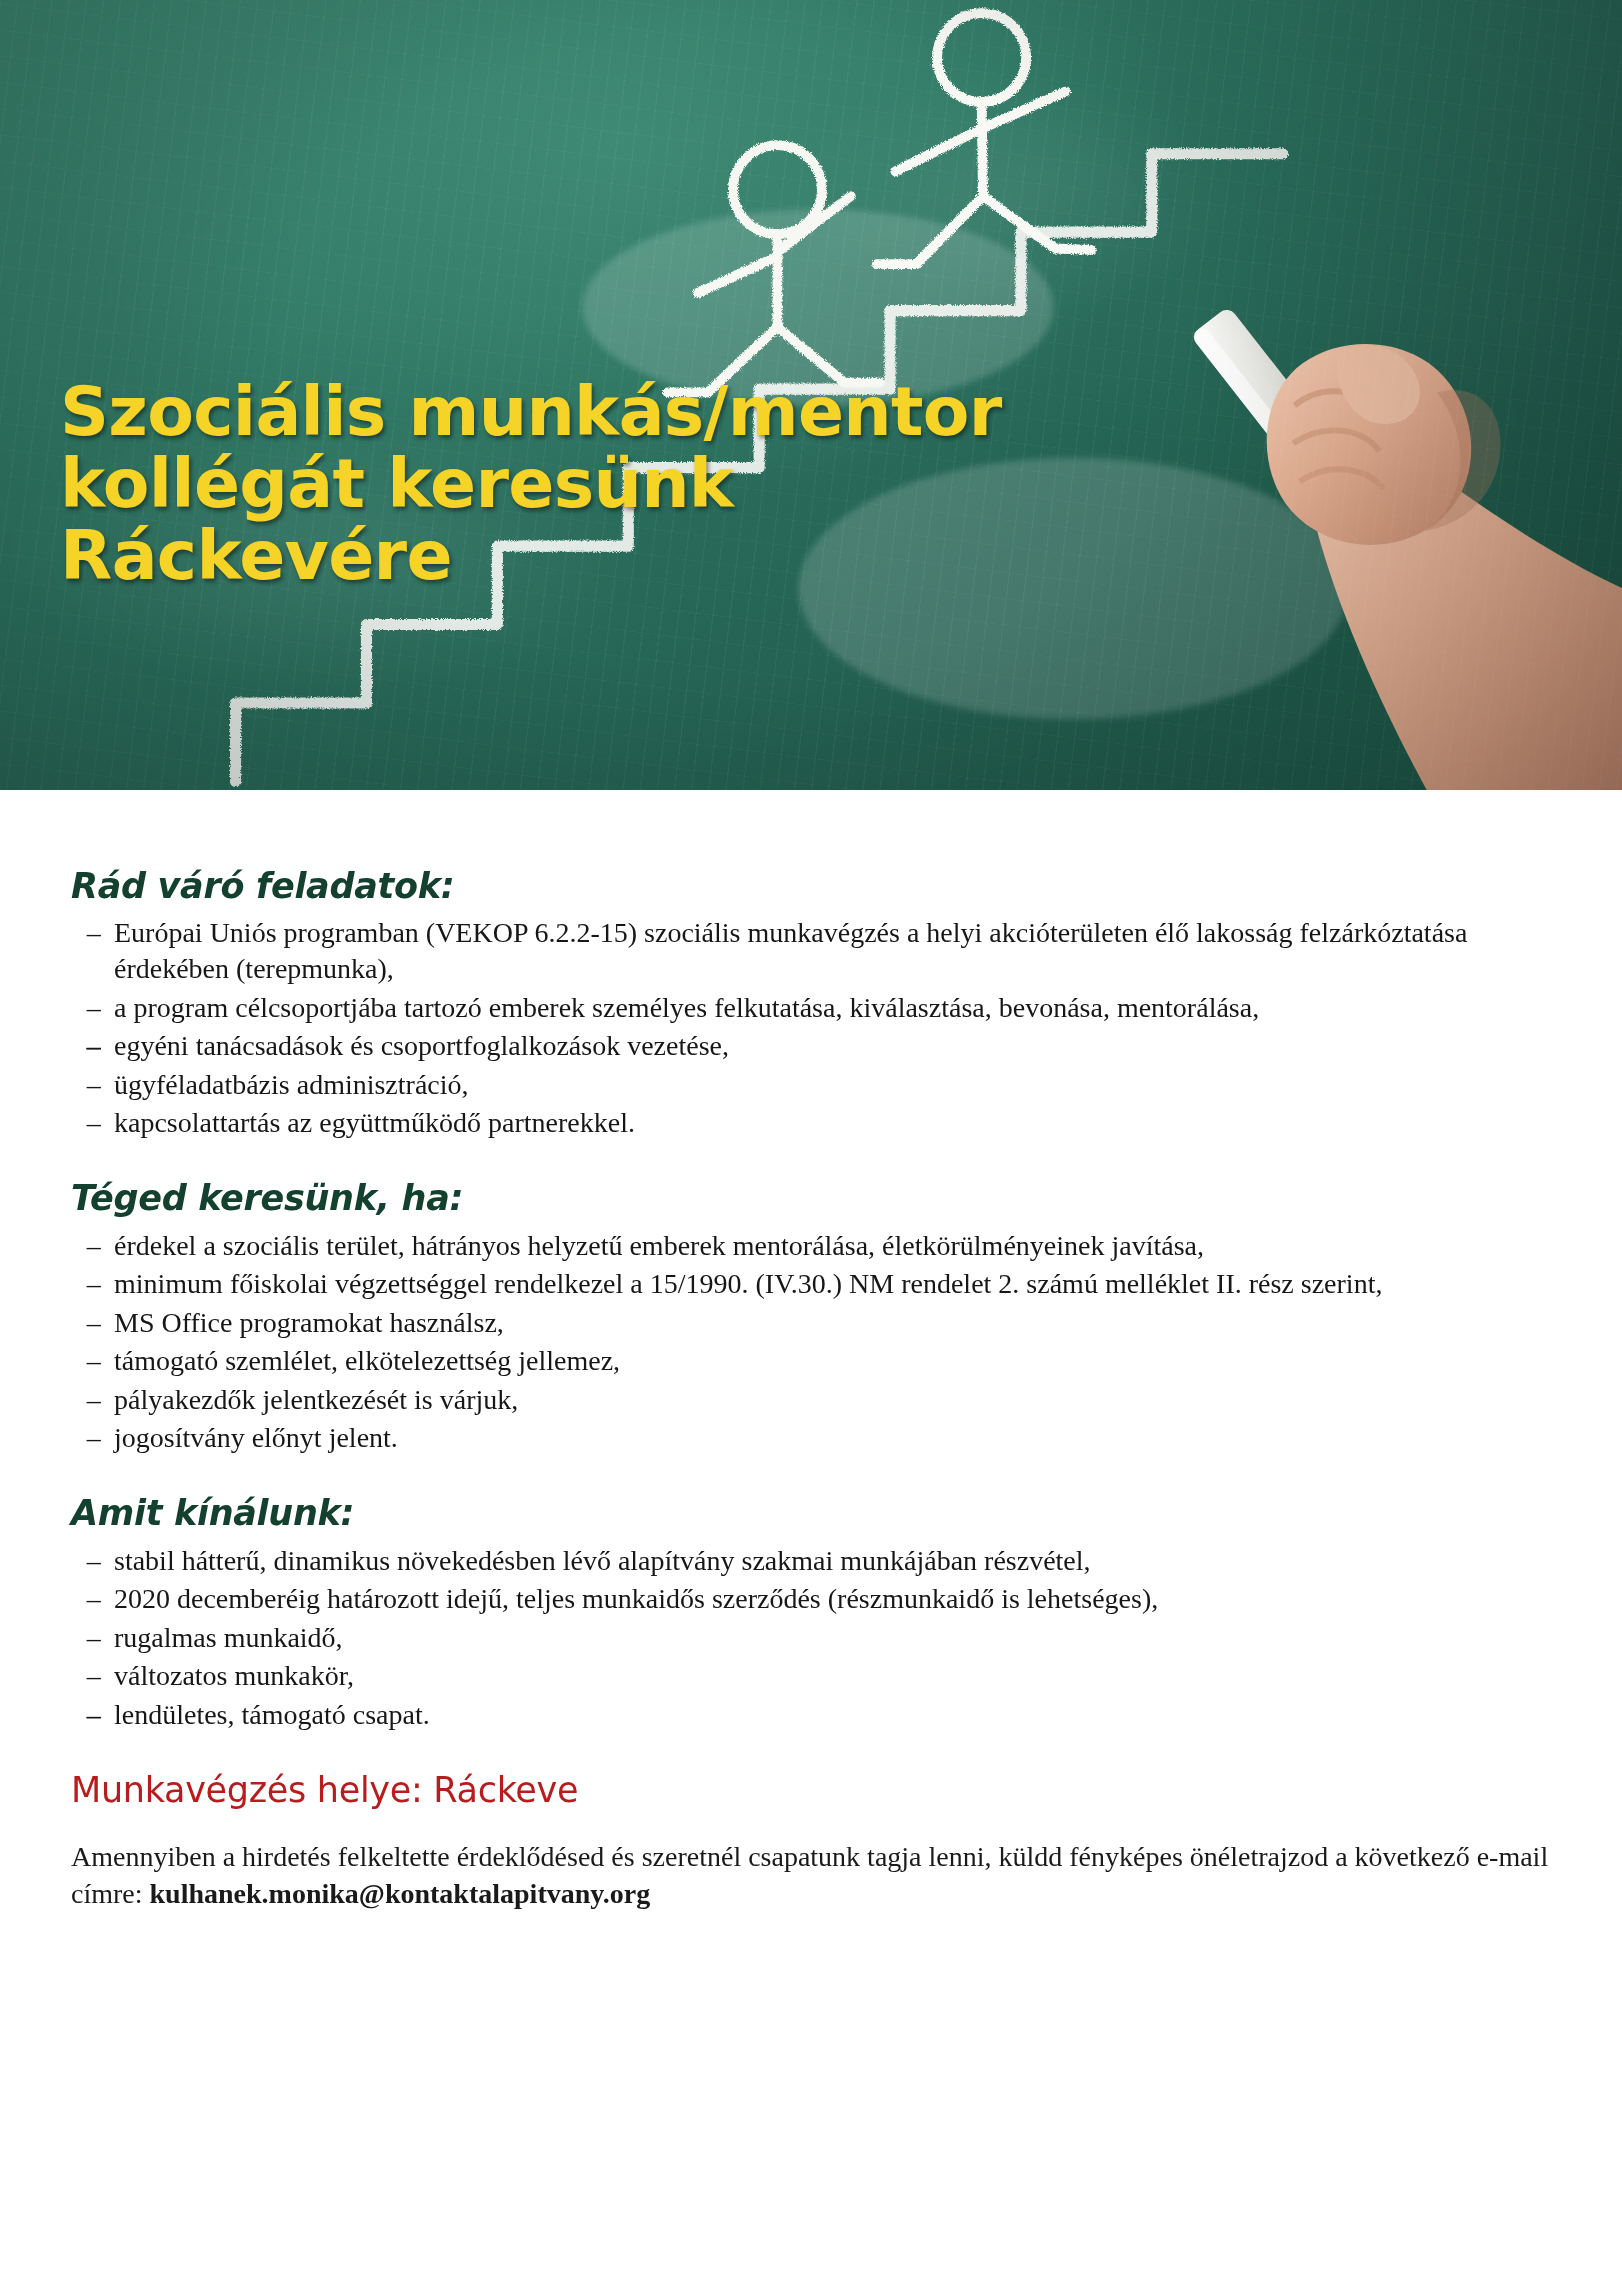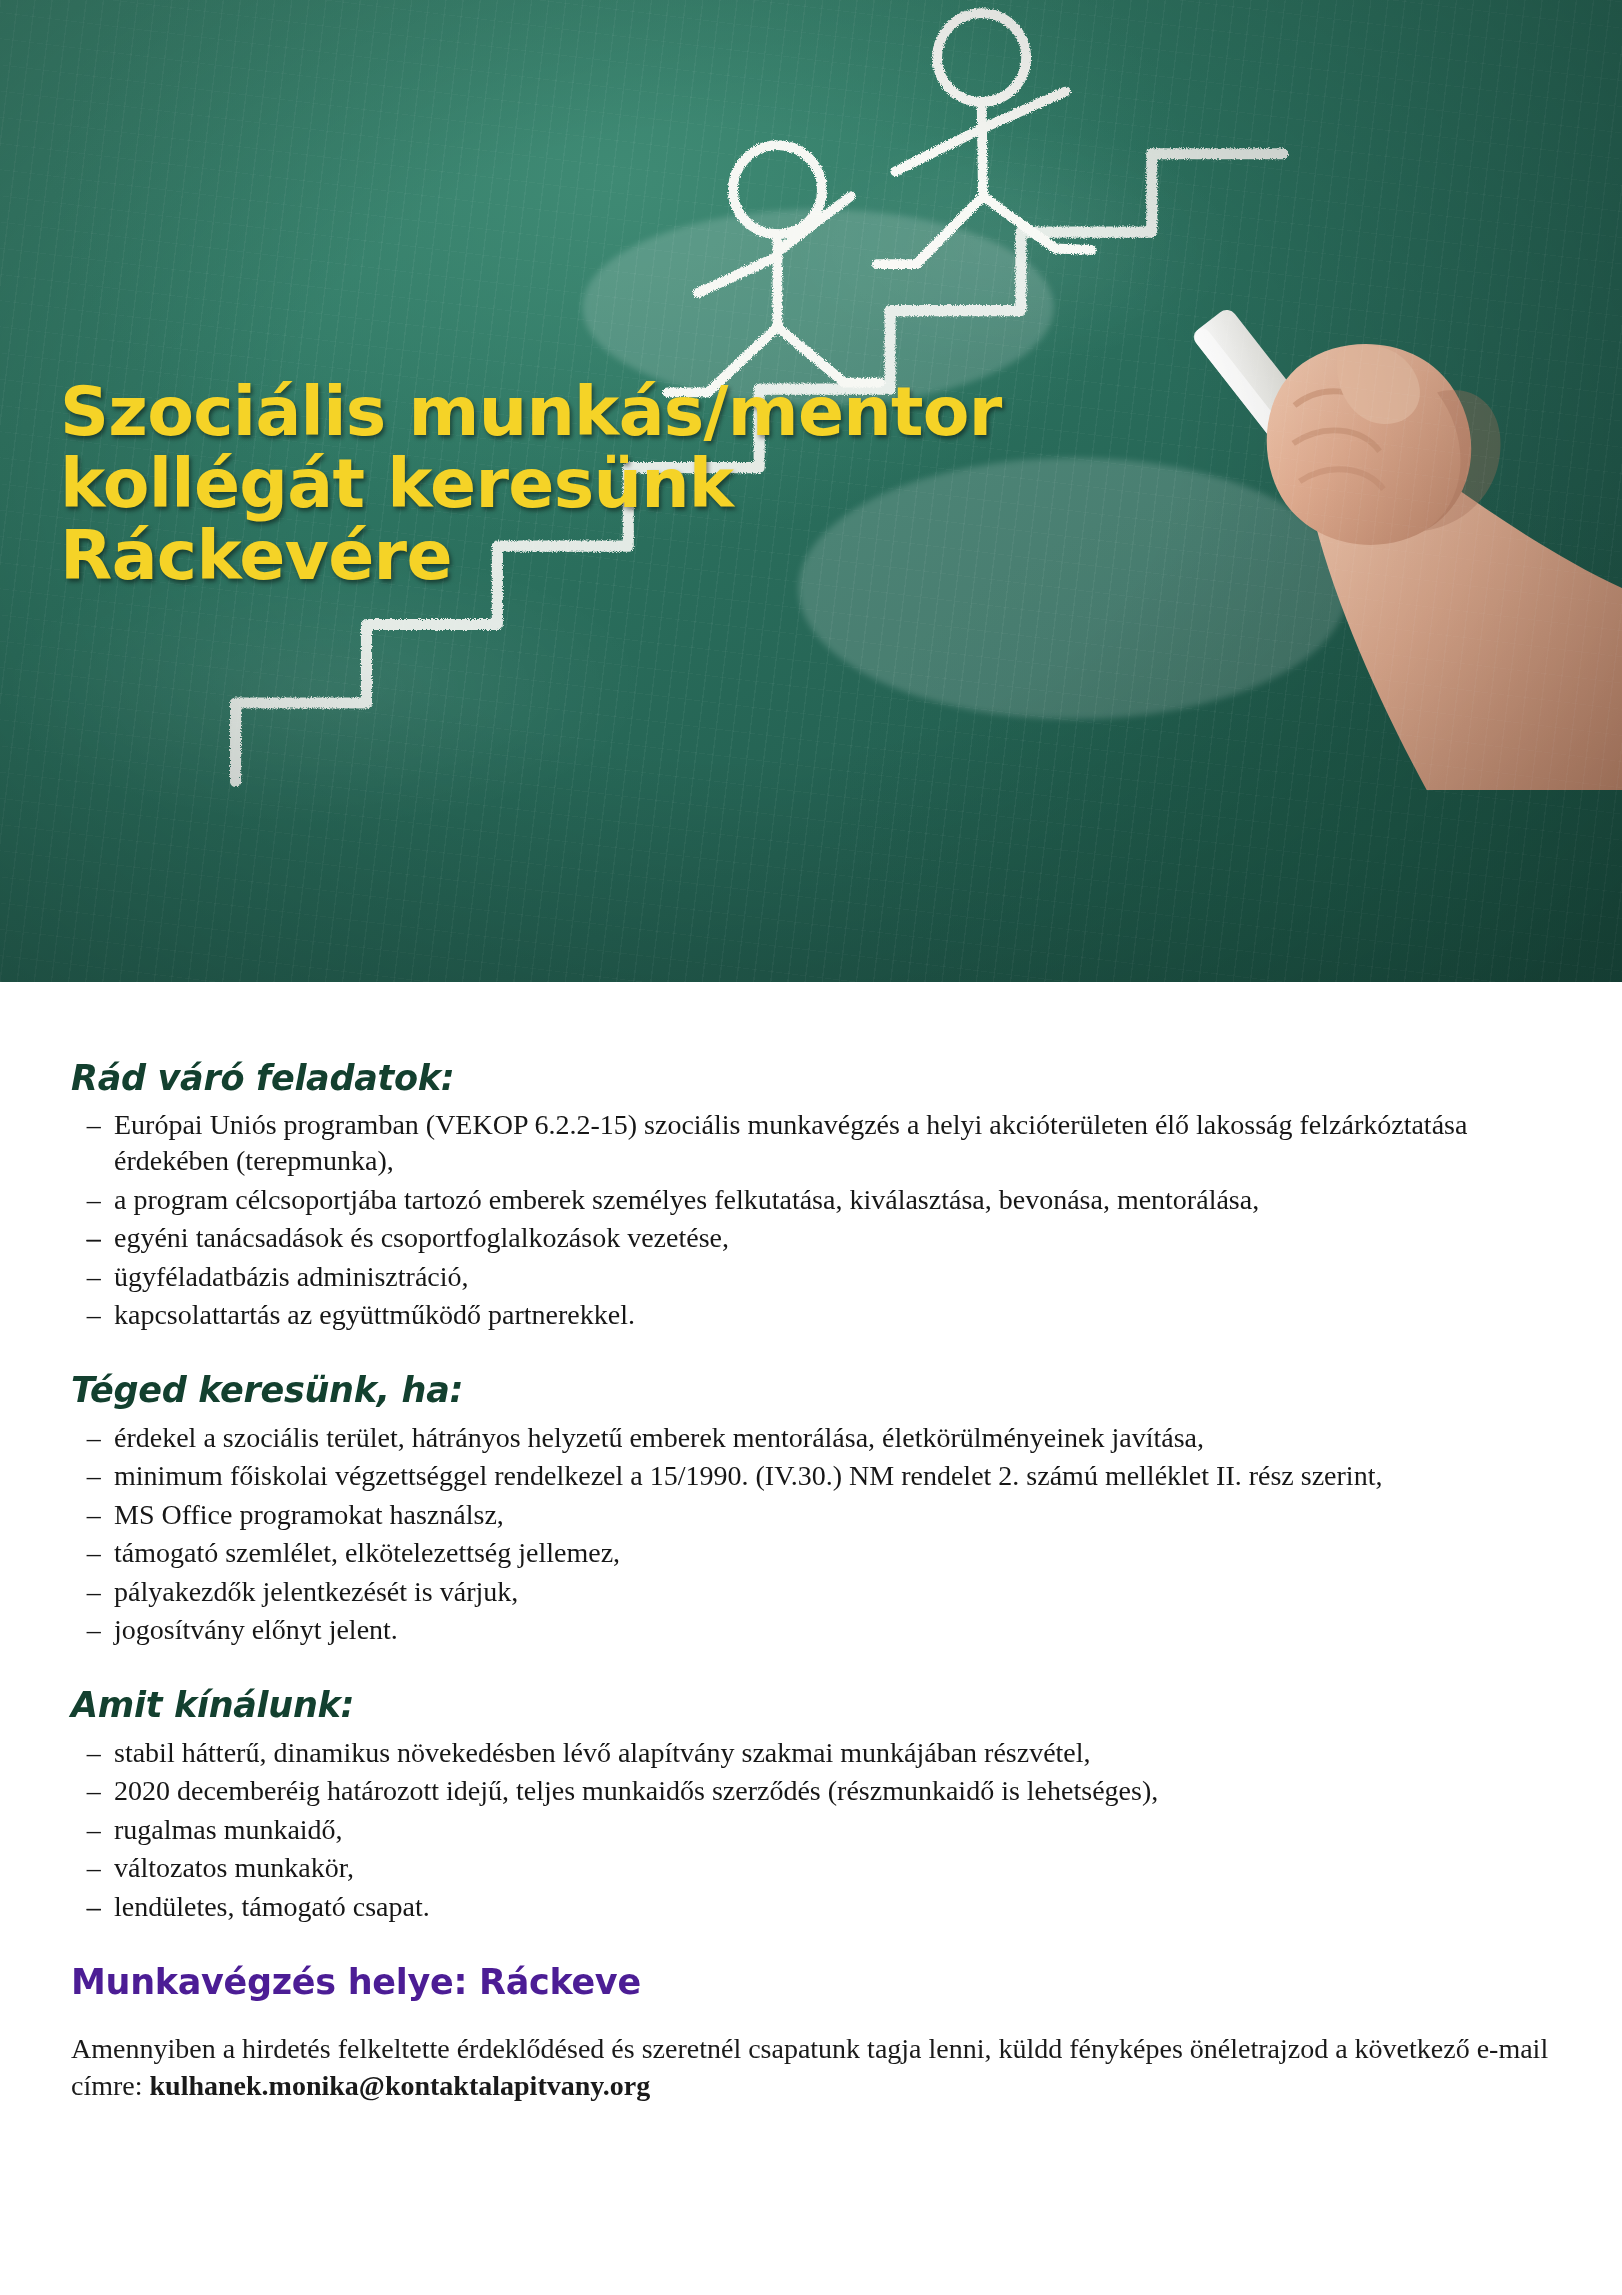--- a/index.html
+++ b/index.html
@@ -12,21 +12,21 @@
     height: 2295px;
     font-family: "Liberation Serif", serif;
     color: #1a1a1a;
     overflow: hidden;
   }
 
   
   .hero {
     position: relative;
     width: 1623px;
-    height: 982px;
+    height: 790px;
     overflow: hidden;
     background:
       radial-gradient(ellipse 916px 589px at 38% 18%, #3f8a74 0%, rgba(63,138,116,0) 62%),
       radial-gradient(ellipse 785px 523px at 85% 85%, #1f5d4c 0%, rgba(31,93,76,0) 70%),
       linear-gradient(155deg, #3c8670 0%, #2d7461 38%, #246152 70%, #1b4f42 100%);
   }
   
   .hero .dust {
     position: absolute;
     inset: 0;
@@ -90,23 +90,23 @@
   }
   ul.items li .dash {
     position: absolute;
     left: 15.7px;
     top: 0;
     color: #171717;
     font-size: 28px;
   }
   h2.place {
     font-family: "DejaVu Sans", sans-serif;
-    font-weight: 700;
+    font-weight: 400;
     font-size: 35px;
-    color: #4c1d95;
+    color: #b91c1c;
     margin: 0 0 0 0;
     letter-spacing: -0.3px;
   }
   .closing {
     font-size: 28px;
     line-height: 1.33;
     max-width: 1485px;
   }
   .closing b { font-weight: 700; }
 </style>

